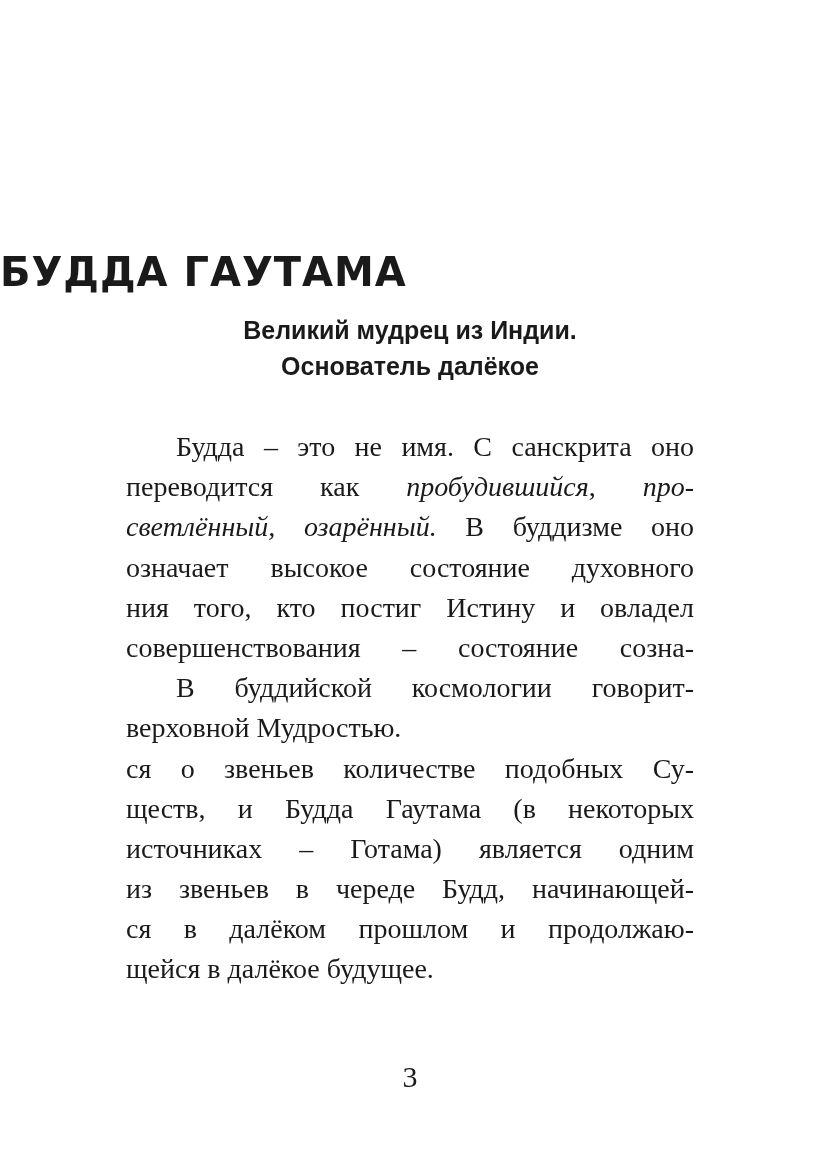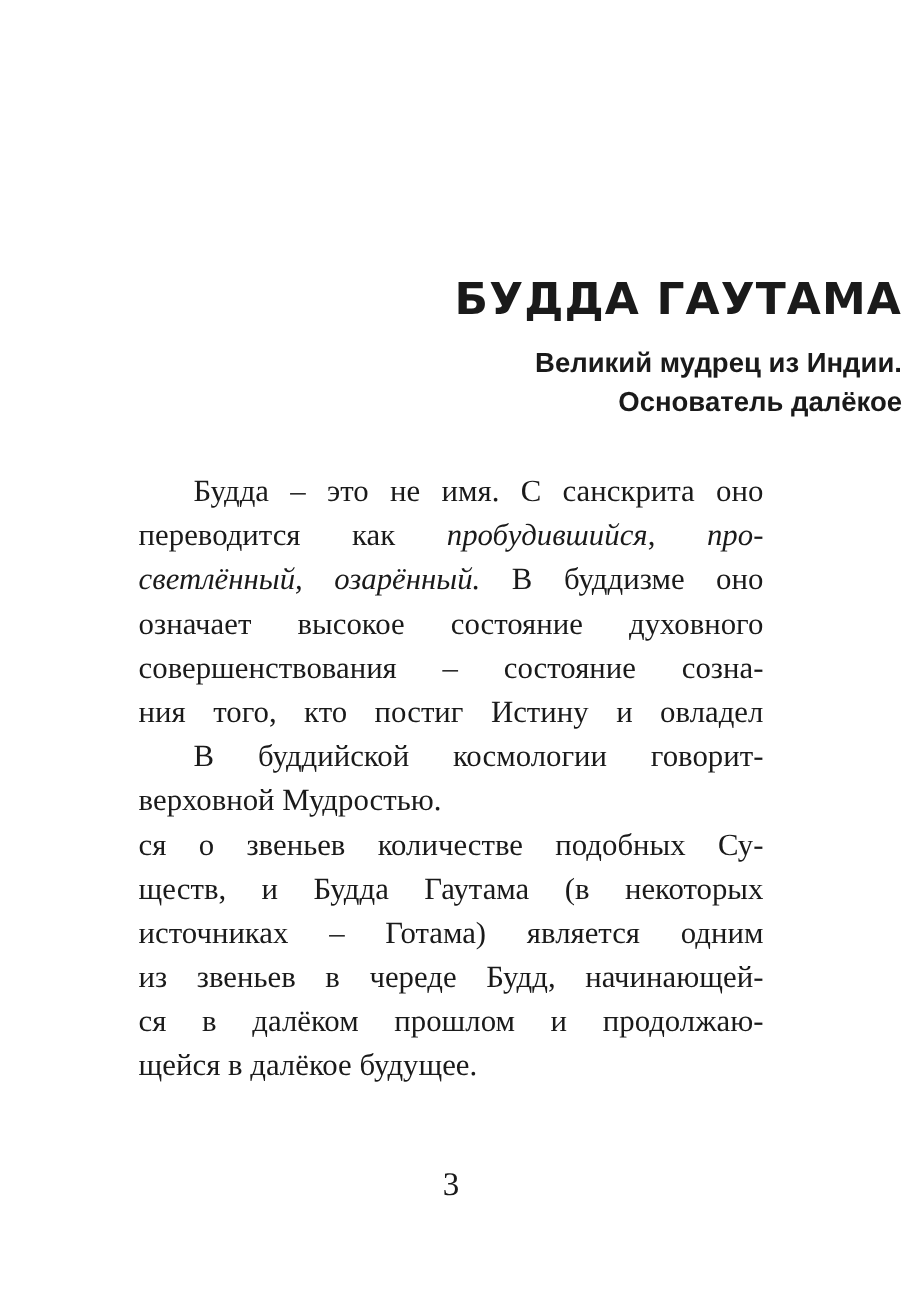--- a/index.html
+++ b/index.html
@@ -1,27 +1,27 @@
 <!DOCTYPE html>
 <html><head>
 <meta charset="utf-8">
 <style>
   html, body { margin: 0; padding: 0; background: #ffffff; }
   body { width: 820px; height: 1172px; position: relative; overflow: hidden; color: #1a1a1a; }
   .page { position: absolute; left: 0; top: 0; width: 820px; height: 1172px; background: #fff; }
   .title {
     position: absolute; left: 0; width: 820px; top: 248px;
-    text-align: right;
+    text-align: left;
     font-family: "DejaVu Sans", sans-serif;
     font-weight: bold; font-size: 40px; letter-spacing: 1px;
     line-height: 48px; color: #1a1a1a;
   }
   .subtitle {
     position: absolute; left: 0; width: 820px; top: 312px;
-    text-align: right;
+    text-align: center;
     font-family: "Liberation Sans", sans-serif;
     font-weight: bold; font-size: 25px; line-height: 36px; color: #1a1a1a;
   }
   .body {
     position: absolute; left: 126px; width: 568px; top: 427px;
     font-family: "Liberation Serif", serif;
     font-size: 28px; line-height: 40.2px; color: #1a1a1a;
   }
   .line { display: block; white-space: nowrap; text-align: justify; text-align-last: justify; height: 40.2px; }
   .line.last { text-align-last: left; }
@@ -41,22 +41,22 @@
     <div>Великий мудрец из Индии.</div>
     <div>Основатель далёкое</div>
   </div>
 
   <div class="body">
 
     <span class="line indent"><span>Будда – это не имя. С санскрита оно</span></span>
     <span class="line"><span>переводится как </span><span class="it">пробудившийся</span><span>, </span><span class="it">про-</span></span>
     <span class="line"><span class="it">светлённый, озарённый.</span><span> В буддизме оно</span></span>
     <span class="line"><span>означает высокое состояние духовного</span></span>
+    <span class="line"><span>ния того, кто постиг Истину и овладел</span></span>
     <span class="line"><span>совершенствования – состояние созна-</span></span>
-    <span class="line"><span>ния того, кто постиг Истину и овладел</span></span>
     <span class="line indent"><span>В буддийской космологии говорит-</span></span>
 
     <span class="line last"><span>верховной Мудростью.</span></span>
     <span class="line"><span>ся о звеньев количестве подобных Су-</span></span>
     <span class="line"><span>ществ, и Будда Гаутама (в некоторых</span></span>
     <span class="line"><span>источниках – Готама) является одним</span></span>
     <span class="line"><span>из звеньев в череде Будд, начинающей-</span></span>
     <span class="line"><span>ся в далёком прошлом и продолжаю-</span></span>
     <span class="line last"><span>щейся в далёкое будущее.</span></span>
   </div>

